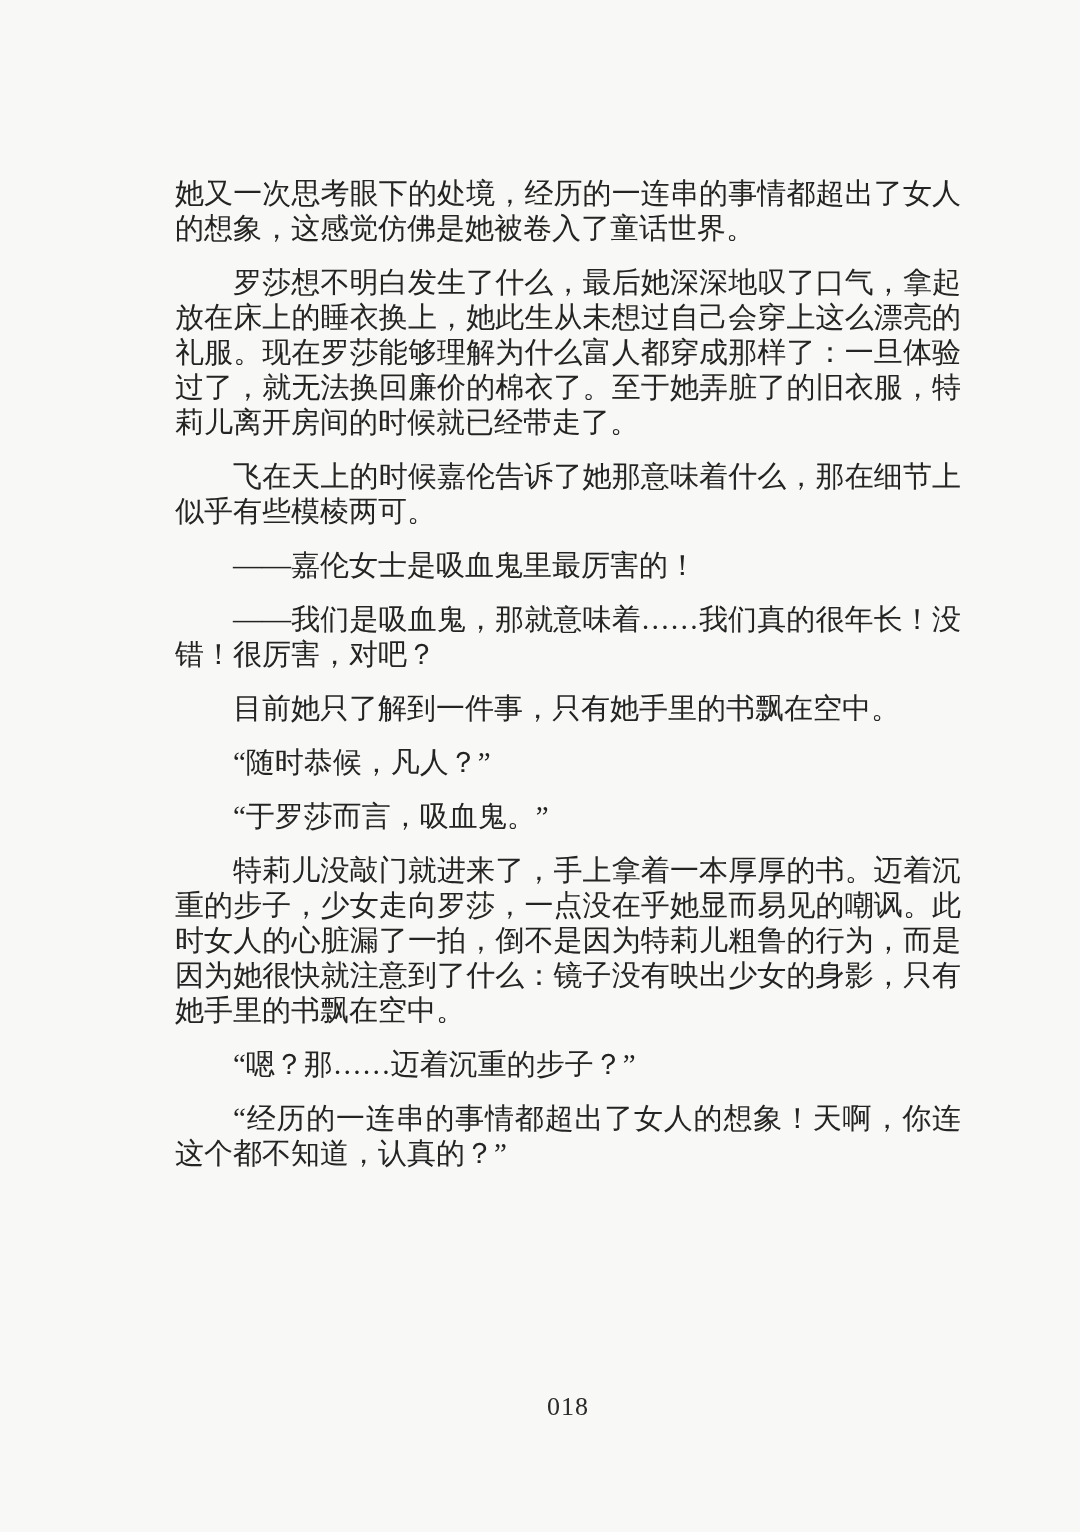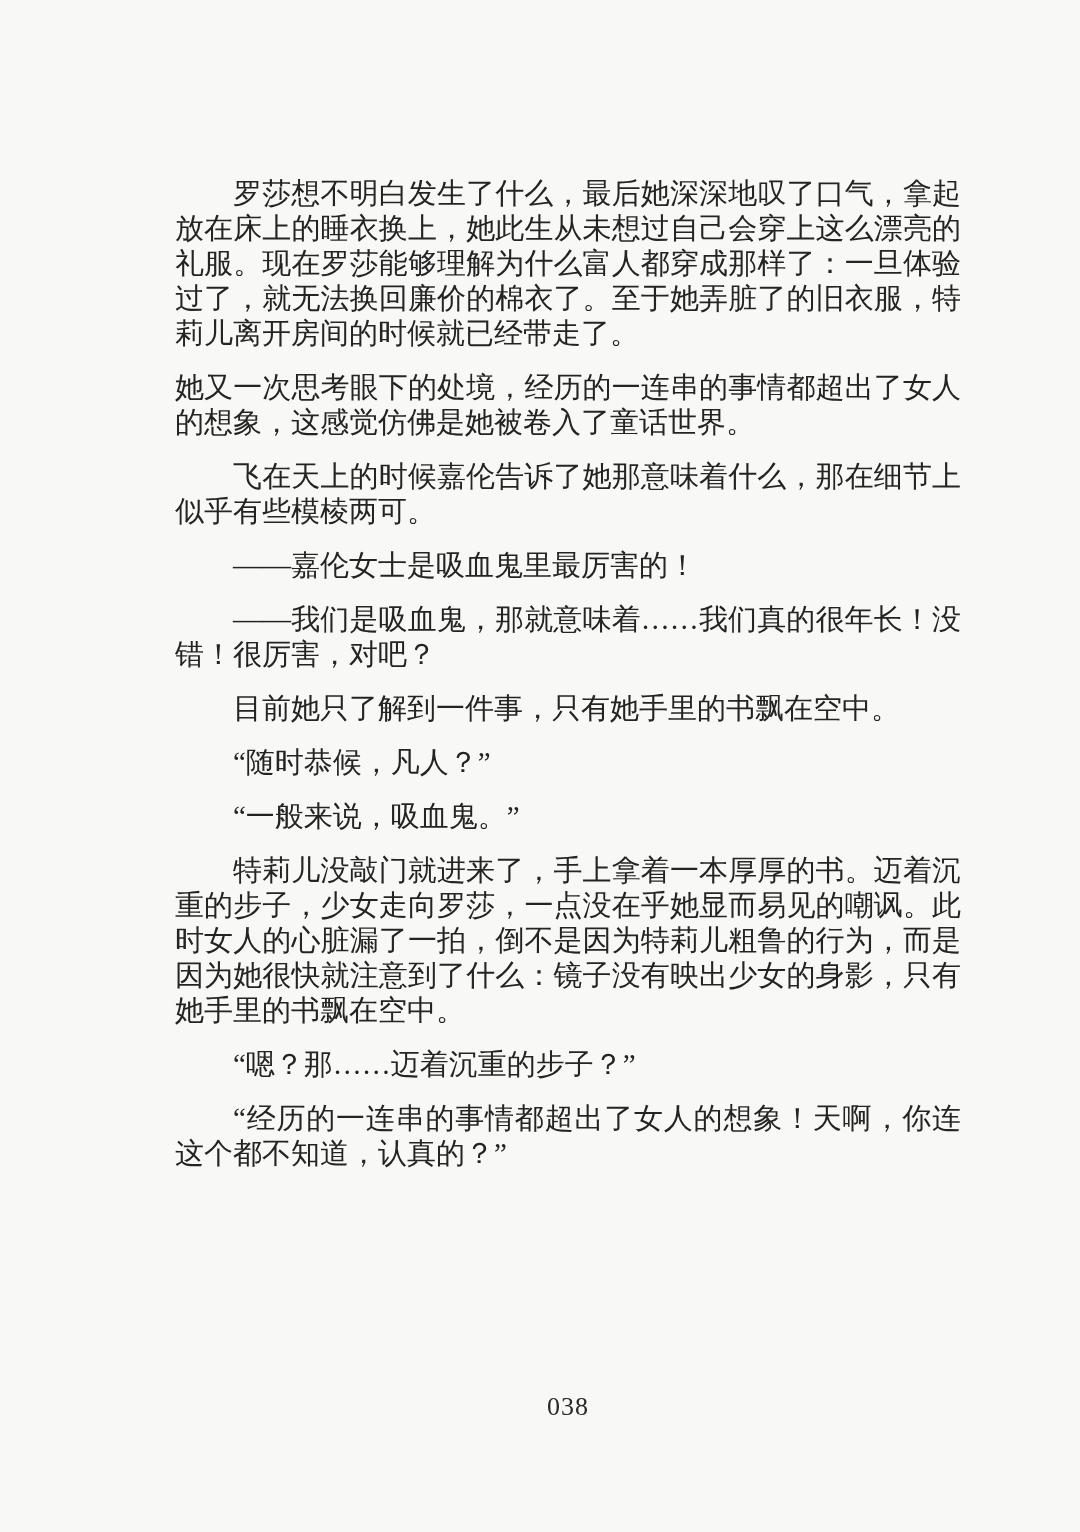--- a/index.html
+++ b/index.html
@@ -43,26 +43,26 @@
     font-size: 26px;
     letter-spacing: 1px;
     color: #2a2a2a;
   }
 </style>
 </head>
 <body>
 
 <div class="page">
   <div class="content">
+      <p class="para">她又一次思考眼下的处境，经历的一连串的事情都超出了女人的想象，这感觉仿佛是她被卷入了童话世界。</p>
       <p class="para indent">罗莎想不明白发生了什么，最后她深深地叹了口气，拿起放在床上的睡衣换上，她此生从未想过自己会穿上这么漂亮的礼服。现在罗莎能够理解为什么富人都穿成那样了：一旦体验过了，就无法换回廉价的棉衣了。至于她弄脏了的旧衣服，特莉儿离开房间的时候就已经带走了。</p>
-      <p class="para">她又一次思考眼下的处境，经历的一连串的事情都超出了女人的想象，这感觉仿佛是她被卷入了童话世界。</p>
       <p class="para indent">飞在天上的时候嘉伦告诉了她那意味着什么，那在细节上似乎有些模棱两可。</p>
       <p class="para indent">——嘉伦女士是吸血鬼里最厉害的！</p>
       <p class="para indent">——我们是吸血鬼，那就意味着……我们真的很年长！没错！很厉害，对吧？</p>
       <p class="para indent">目前她只了解到一件事，只有她手里的书飘在空中。</p>
       <p class="para indent">“随时恭候，凡人？”</p>
-      <p class="para indent">“一般来说，吸血鬼。”</p>
+      <p class="para indent">“于罗莎而言，吸血鬼。”</p>
       <p class="para indent">特莉儿没敲门就进来了，手上拿着一本厚厚的书。迈着沉重的步子，少女走向罗莎，一点没在乎她显而易见的嘲讽。此时女人的心脏漏了一拍，倒不是因为特莉儿粗鲁的行为，而是因为她很快就注意到了什么：镜子没有映出少女的身影，只有她手里的书飘在空中。</p>
       <p class="para indent">“嗯？那……迈着沉重的步子？”</p>
       <p class="para indent">“经历的一连串的事情都超出了女人的想象！天啊，你连这个都不知道，认真的？”</p>
     </div>
-  <div class="page-number">038</div>
+  <div class="page-number">018</div>
 </div>
 
 </body></html>

